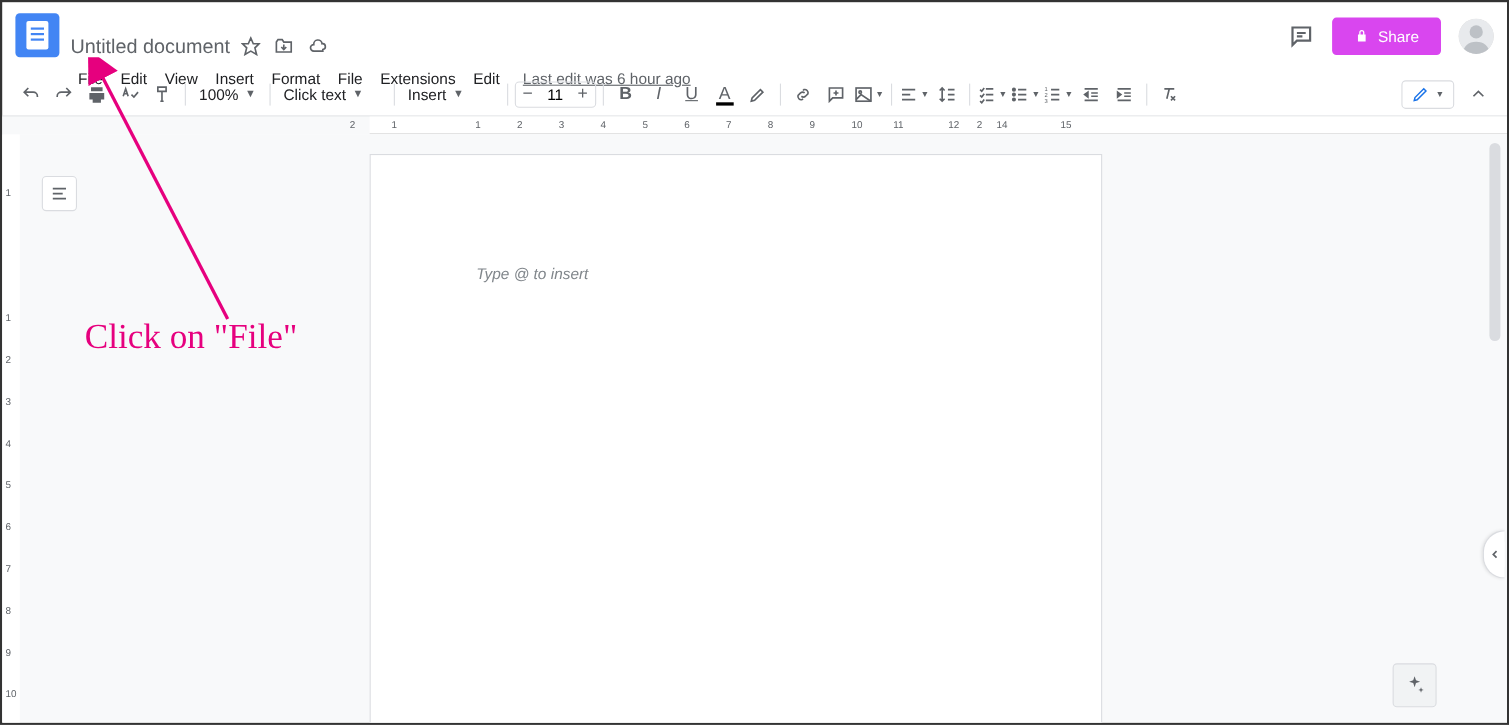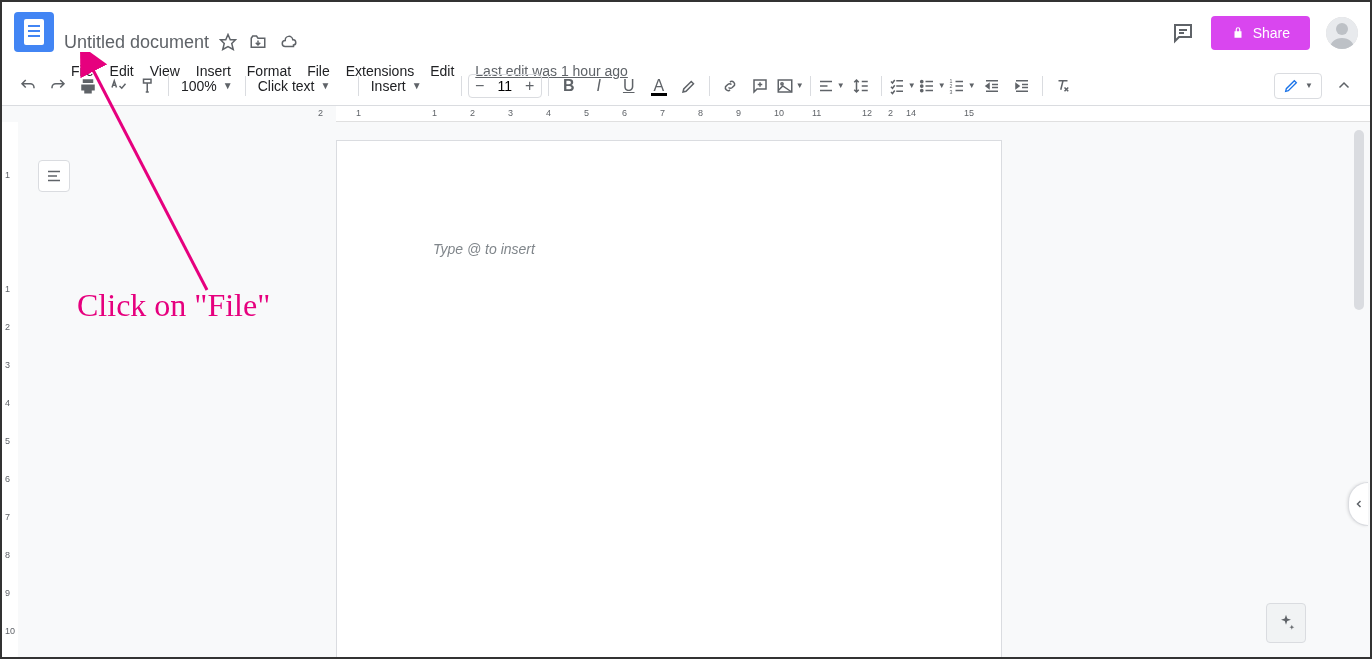--- a/index.html
+++ b/index.html
@@ -81,21 +81,21 @@
     </div>
     <div class="menu-row">
       <span class="menu-item">File</span>
       <span class="menu-item">Edit</span>
       <span class="menu-item">View</span>
       <span class="menu-item">Insert</span>
       <span class="menu-item">Format</span>
       <span class="menu-item">File</span>
       <span class="menu-item">Extensions</span>
       <span class="menu-item">Edit</span>
-      <span class="last-edit">Last edit was 1 hour ago</span>
+      <span class="last-edit">Last edit was 6 hour ago</span>
     </div>
   </div>
   <div class="top-right">
     <span class="comment-icon">
         <svg width="24" height="24" viewBox="0 0 24 24" fill="none" stroke="currentColor" stroke-width="2">
           <path d="M4 4h16v12H8l-4 4z"></path>
           <line x1="8" y1="9" x2="16" y2="9"></line>
           <line x1="8" y1="12" x2="13" y2="12"></line>
         </svg>
       </span>

